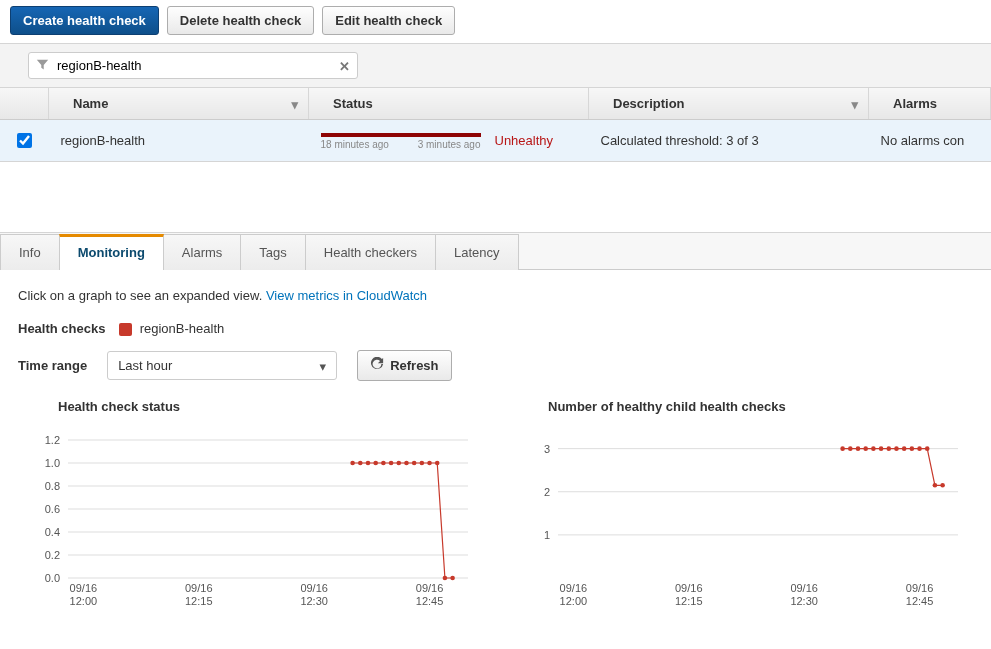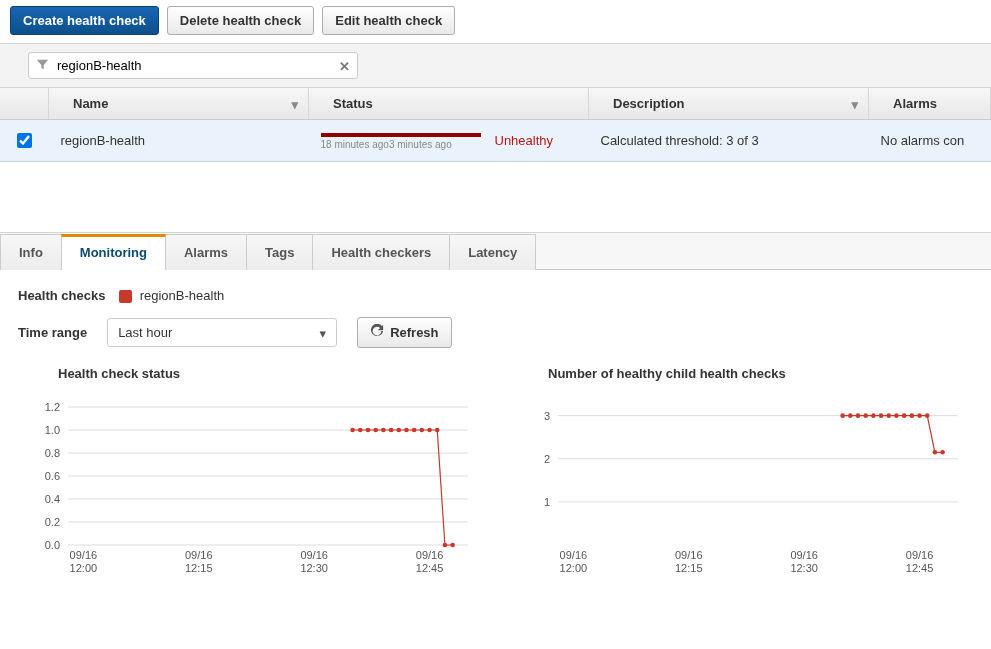--- a/index.html
+++ b/index.html
@@ -93,21 +93,21 @@
   .spark {
     position: relative;
     width: 160px;
     height: 20px;
   }
   .spark-line {
     position: absolute; left:0; right:0; top: 2px;
     height: 4px; background: #8e0404;
   }
   .spark-labels {
-    display:flex; 
+    display:flex; justify-content:space-between;
     font-size:10px; color:#888;
     position:absolute; left:0; right:0; top:8px;
   }
   .status-text { color: #b81616; font-weight: 400; }
   .detail-panel {
     margin-top: 70px;
     border-top: 1px solid #d5d5d5;
   }
   .tabs {
     display:flex;
@@ -117,21 +117,20 @@
   .tab {
     padding: 10px 18px;
     border: 1px solid #ccc;
     border-bottom: none;
     background: linear-gradient(#f7f7f7,#ececec);
     color:#555;
     cursor:pointer;
     position: relative;
     top: 1px;
     margin-right: -1px;
-    font-weight: bold;
   }
   .tab.active {
     background:#fff;
     color:#0c4a6e;
     font-weight:700;
     border-top: 3px solid #e58a00;
     padding-top: 8px;
     z-index:2;
   }
   .tab-body {
@@ -246,20 +245,25 @@
   <div class="tabs" id="tabs">
       <div class="tab">Info</div>
       <div class="tab active">Monitoring</div>
       <div class="tab">Alarms</div>
       <div class="tab">Tags</div>
       <div class="tab">Health checkers</div>
       <div class="tab">Latency</div>
     </div>
   <div class="tab-body">
 
+    <div class="hint">
+      <span>Click on a graph to see an expanded view.</span>
+      <span> </span>
+      <span class="link">View metrics in CloudWatch</span>
+    </div>
 
     <div class="legend-row">
       <b>Health checks</b>
       <span class="legend-swatch"></span>
       <span>regionB-health</span>
     </div>
 
     <div class="controls-row">
       <b>Time range</b>
       <div class="select">

